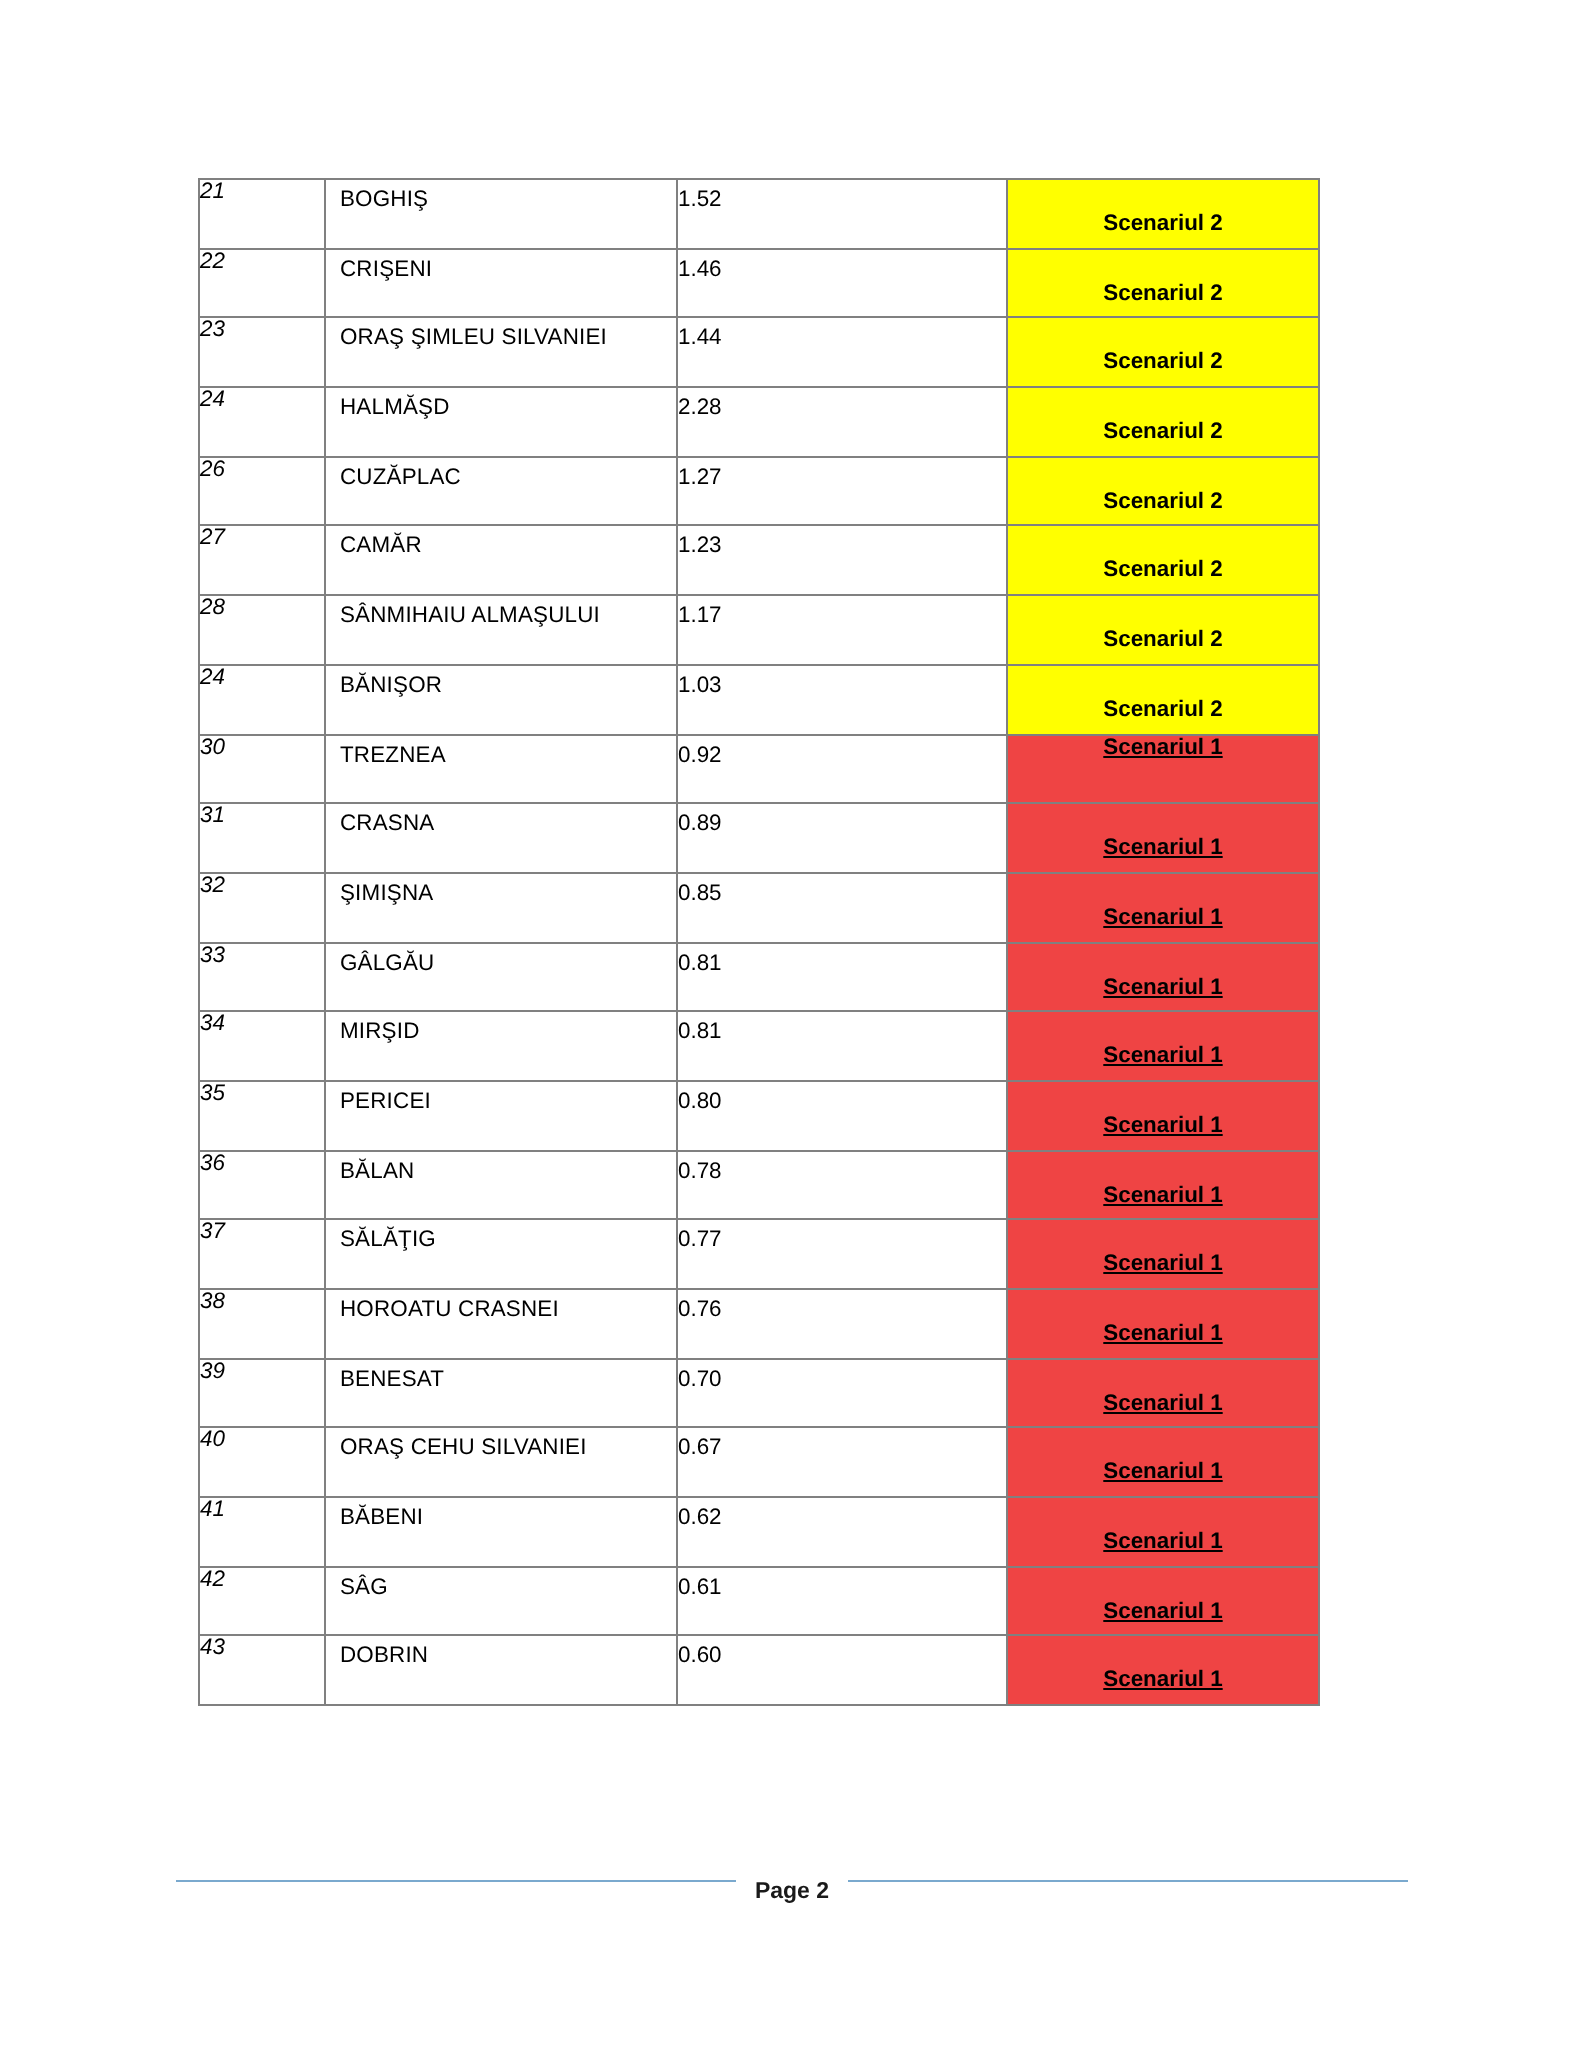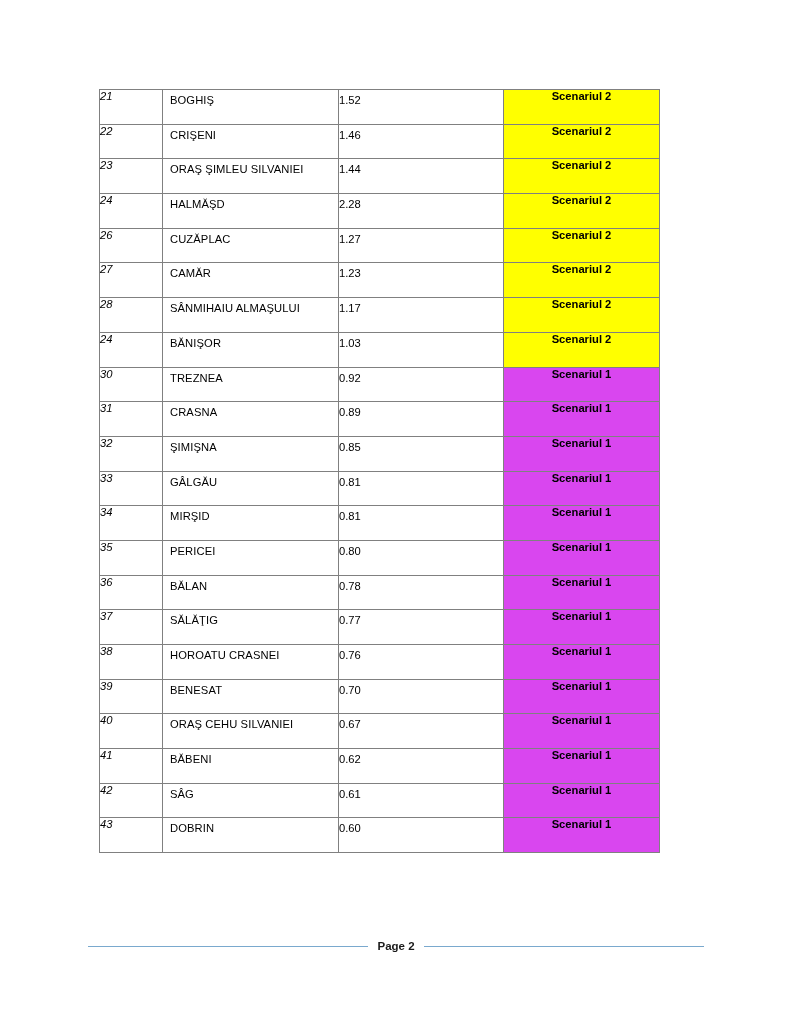--- a/index.html
+++ b/index.html
@@ -73,39 +73,38 @@
   }
 
   
   td.cell-scenario {
     text-align: center;
     vertical-align: top;
     font-weight: bold;
   }
   td.cell-scenario > span {
     display: block;
-    padding-top: 0;
+    padding-top: 16px;
   }
   td.cell-scenario.fill-yellow { background: #FFFF00; }
-  td.cell-scenario.fill-green  { background: #d946ef; }
+  td.cell-scenario.fill-green  { background: #ef4444; text-decoration: underline; }
   
   td.cell-scenario.align-bottom { vertical-align: bottom; }
   td.cell-scenario.align-bottom > span {
     padding-top: 0;
     padding-bottom: 3px;
   }
 
   
   #page-footer {
     position: absolute;
     left: 88px;
     top: 940px;
     width: 616px;
     display: flex;
-    align-items: center;
     gap: 9px;
   }
   #page-footer .rule {
     flex: 1 1 auto;
     height: 1px;
     background: #7aa9ce;
   }
   #page-footer .page-label {
     flex: 0 0 auto;
     font-size: 11.5px;

